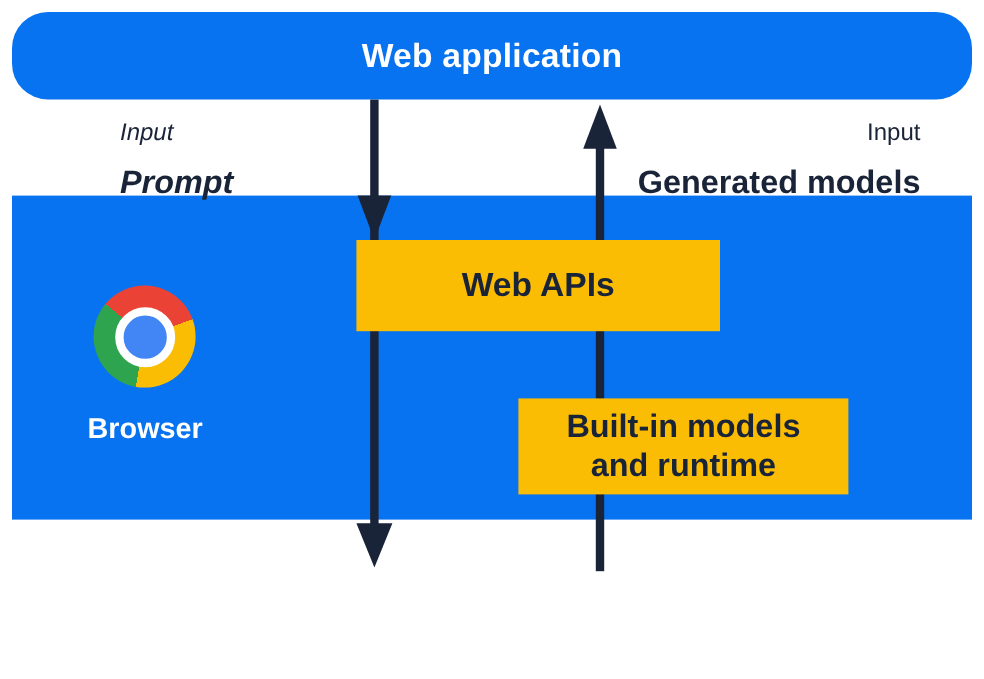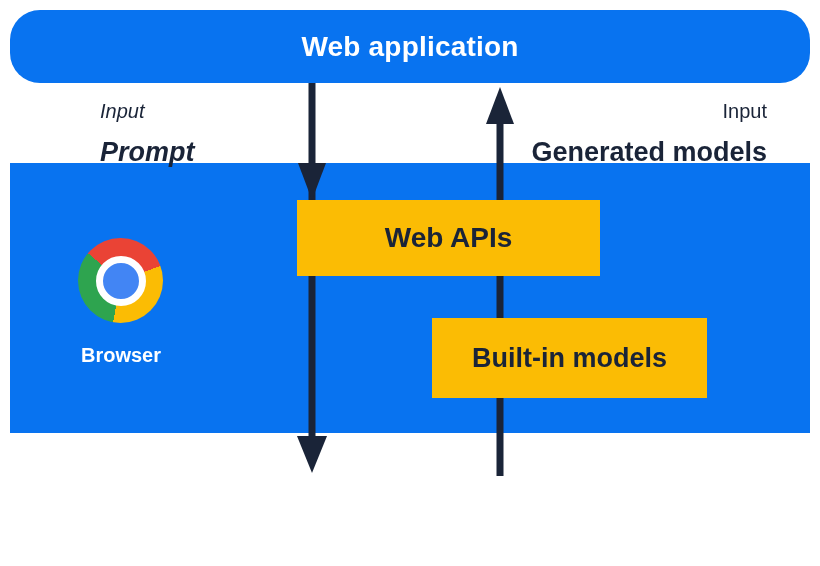--- a/index.html
+++ b/index.html
@@ -75,21 +75,21 @@
     flex-direction: column;
     justify-content: center;
   }
   .web-apis-box {
     left: 253px; top: 200px;
     width: 303px; height: 76px;
     font-size: 28px;
     margin-left: 44px;
   }
   .builtin-box {
-    left: 432px; top: 318px;
+    left: 432px; top: 332px;
     width: 275px; height: 80px;
     font-size: 27px;
     line-height: 33px;
   }
 
   
   .chrome-logo {
     position: absolute;
     left: 78px; top: 238px;
     width: 85px; height: 85px;
@@ -110,21 +110,21 @@
     border-radius: 50%;
     background: var(--logo-blue);
     border: 7px solid var(--logo-ring);
   }
   .browser-label {
     position: absolute;
     left: 41px; top: 344px;
     width: 160px;
     text-align: center;
     color: #ffffff;
-    font-size: 20px;
+    font-size: 24px;
     font-weight: bold;
     z-index: 3;
   }
 </style>
 </head>
 <body>
 
 <div class="canvas">
 
   <div class="panel top-bar">
@@ -157,16 +157,17 @@
   <div class="chrome-logo">
     <div class="chrome-hub"></div>
   </div>
   <div class="browser-label">Browser</div>
 
   <div class="ybox web-apis-box">
     <span>Web APIs</span>
   </div>
   <div class="ybox builtin-box">
     <span>Built-in models</span>
+    <span>and runtime</span>
   </div>
 
 
 </div>
 
 </body></html>

